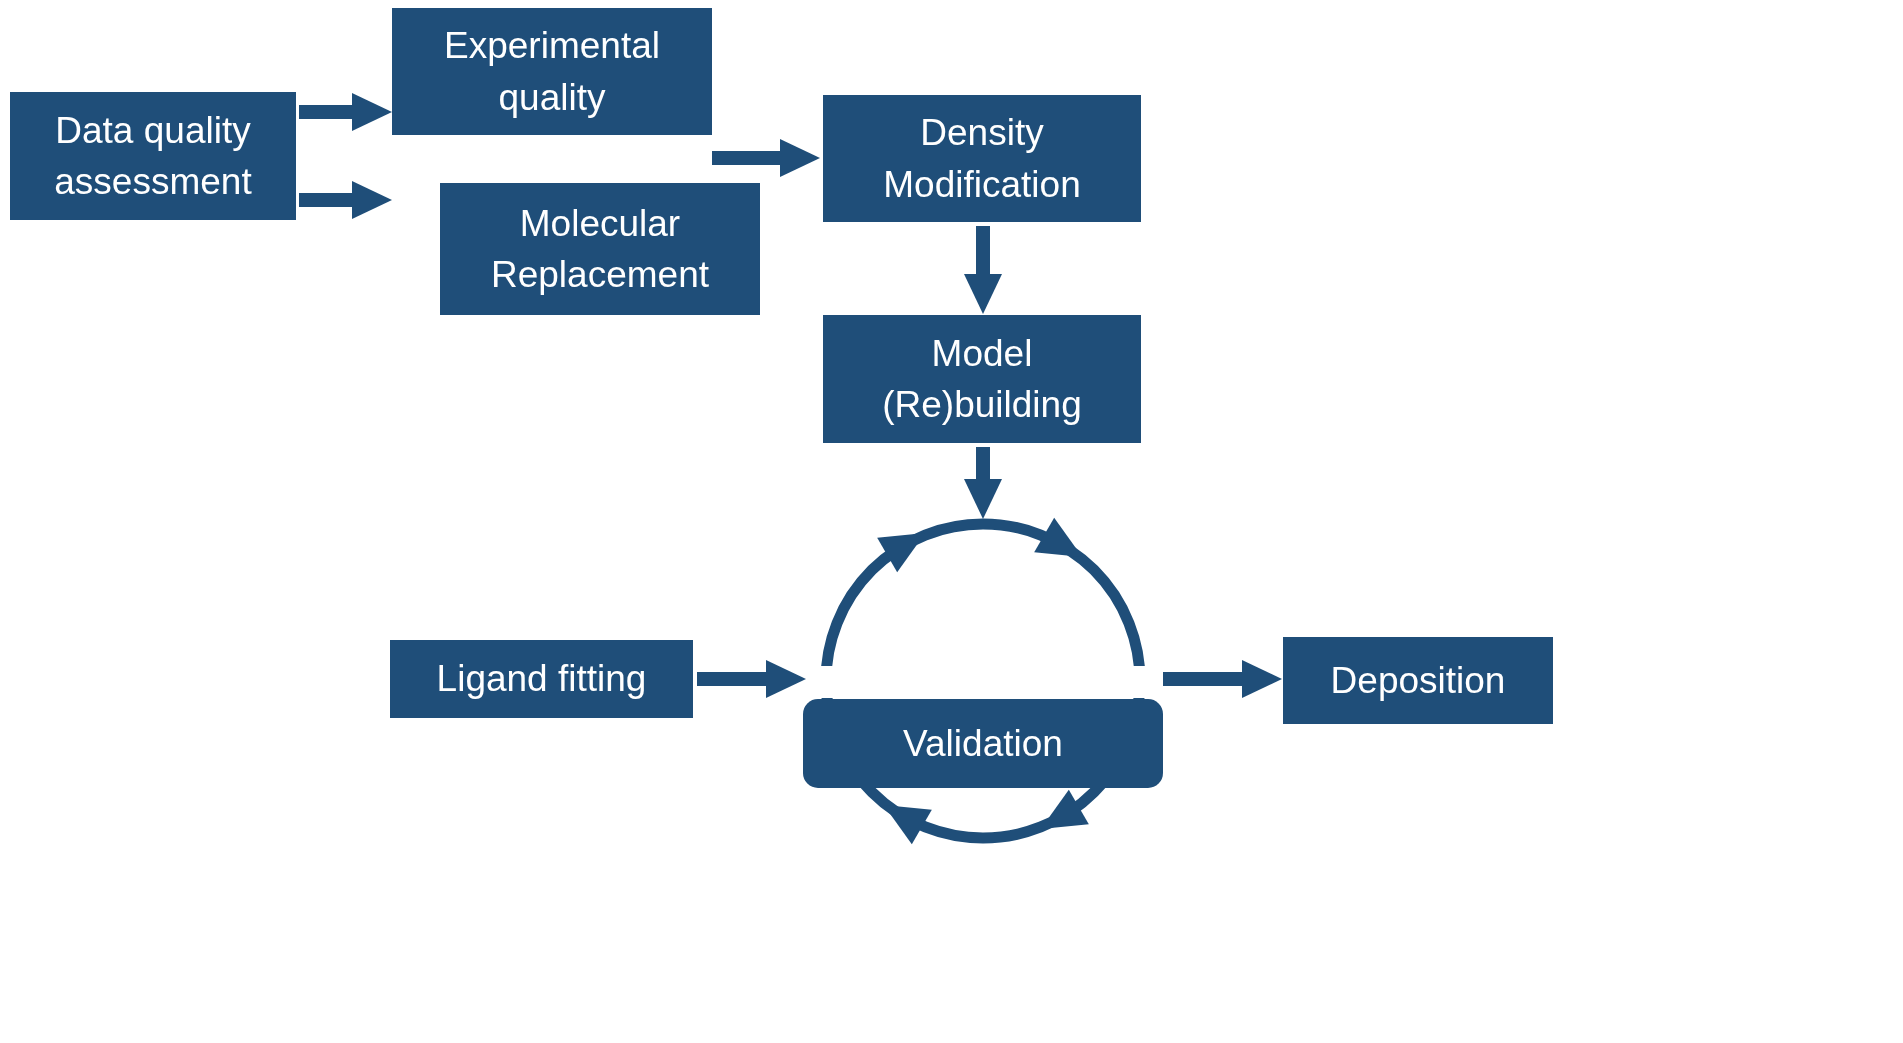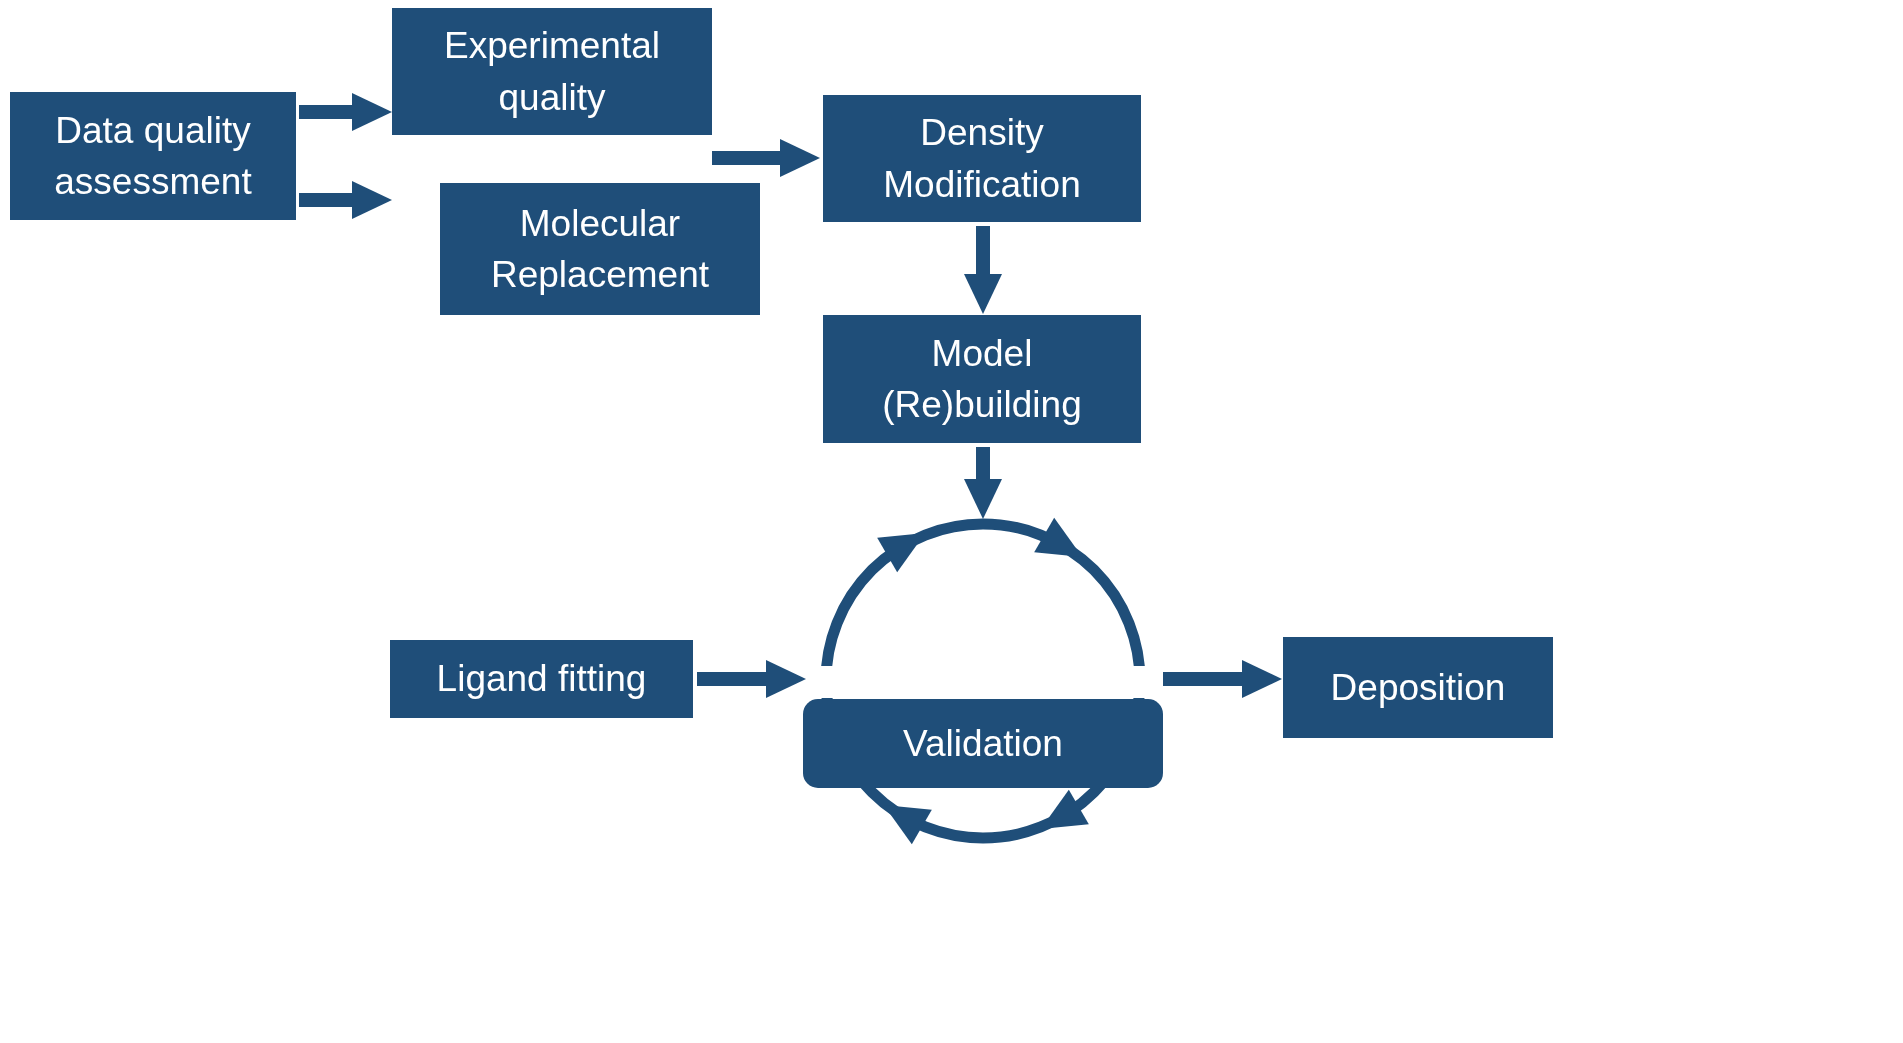--- a/index.html
+++ b/index.html
@@ -117,17 +117,17 @@
 
 
   <div class="node" style="left:803px; top:699px; width:360px; height:89px;border-radius:15px;">
     <span>Validation</span>
   </div>
 
   <div class="node" style="left:390px; top:640px; width:303px; height:78px;align-items:center;">
     <span>Ligand fitting</span>
   </div>
 
-  <div class="node" style="left:1283px; top:637px; width:270px; height:101px;align-items:center;">
+  <div class="node" style="left:1283px; top:637px; width:270px; height:87px;align-items:center;">
     <span>Deposition</span>
   </div>
 
 </div>
 
 </body></html>

